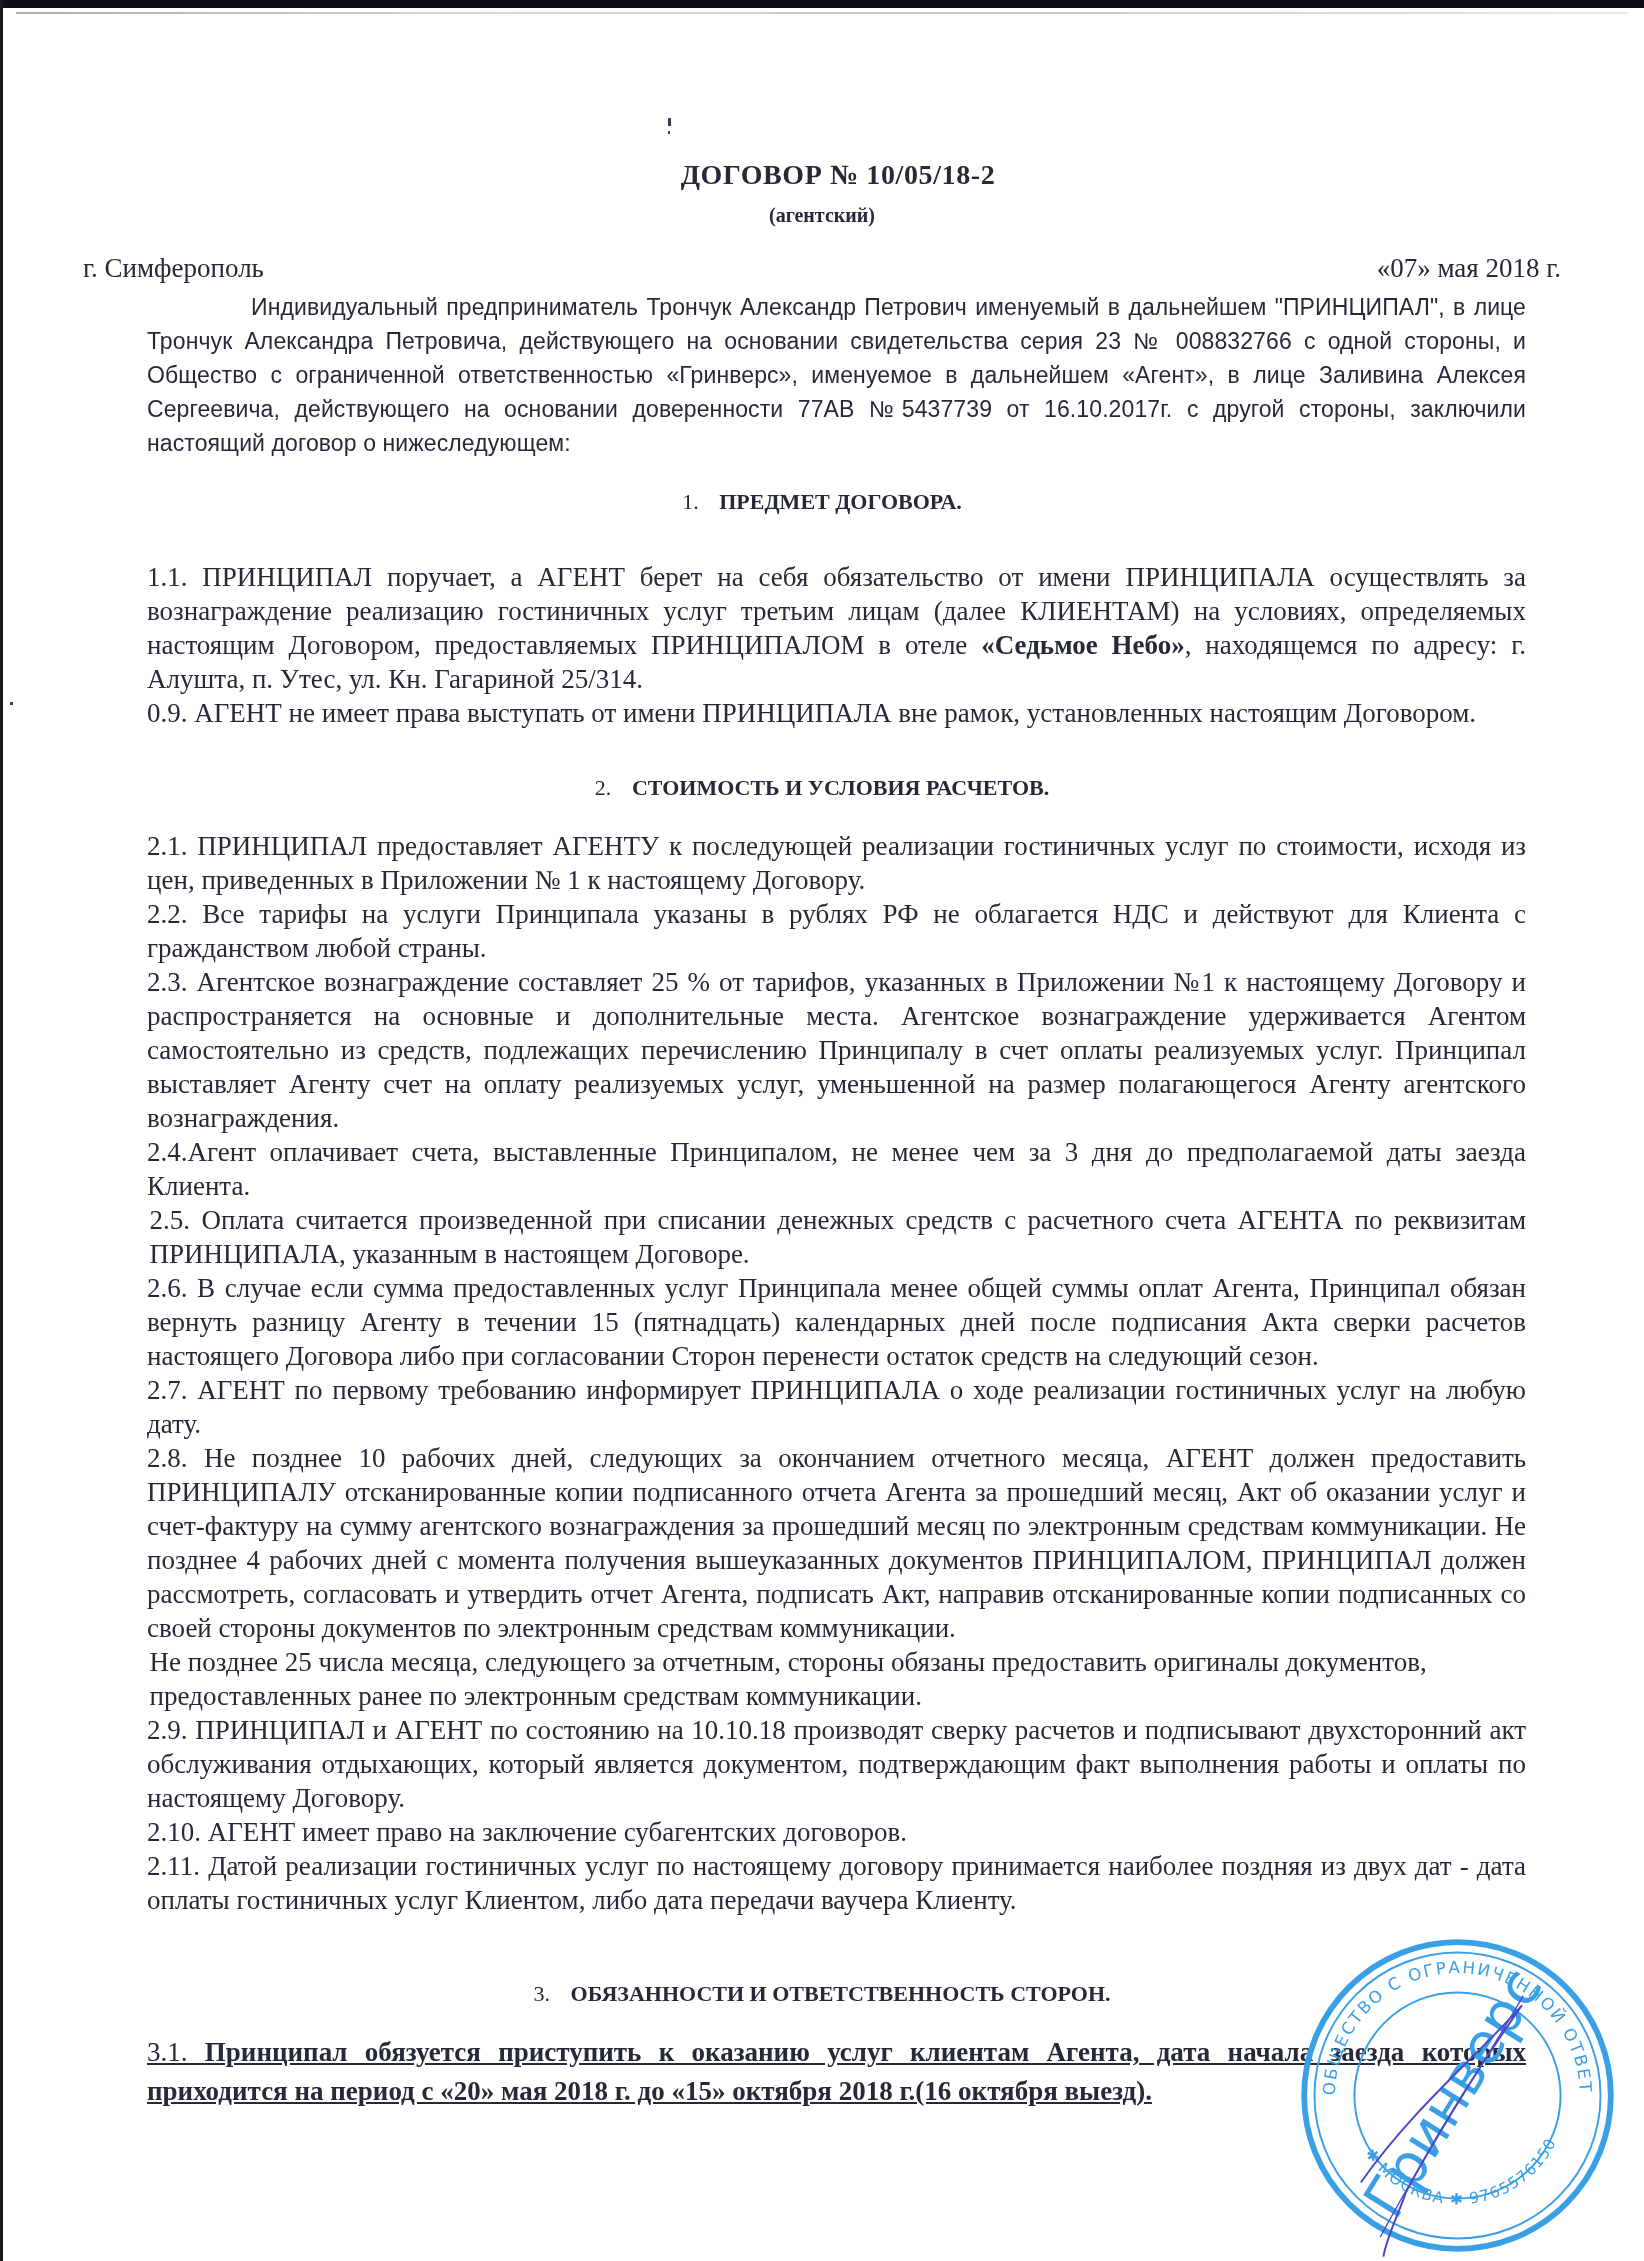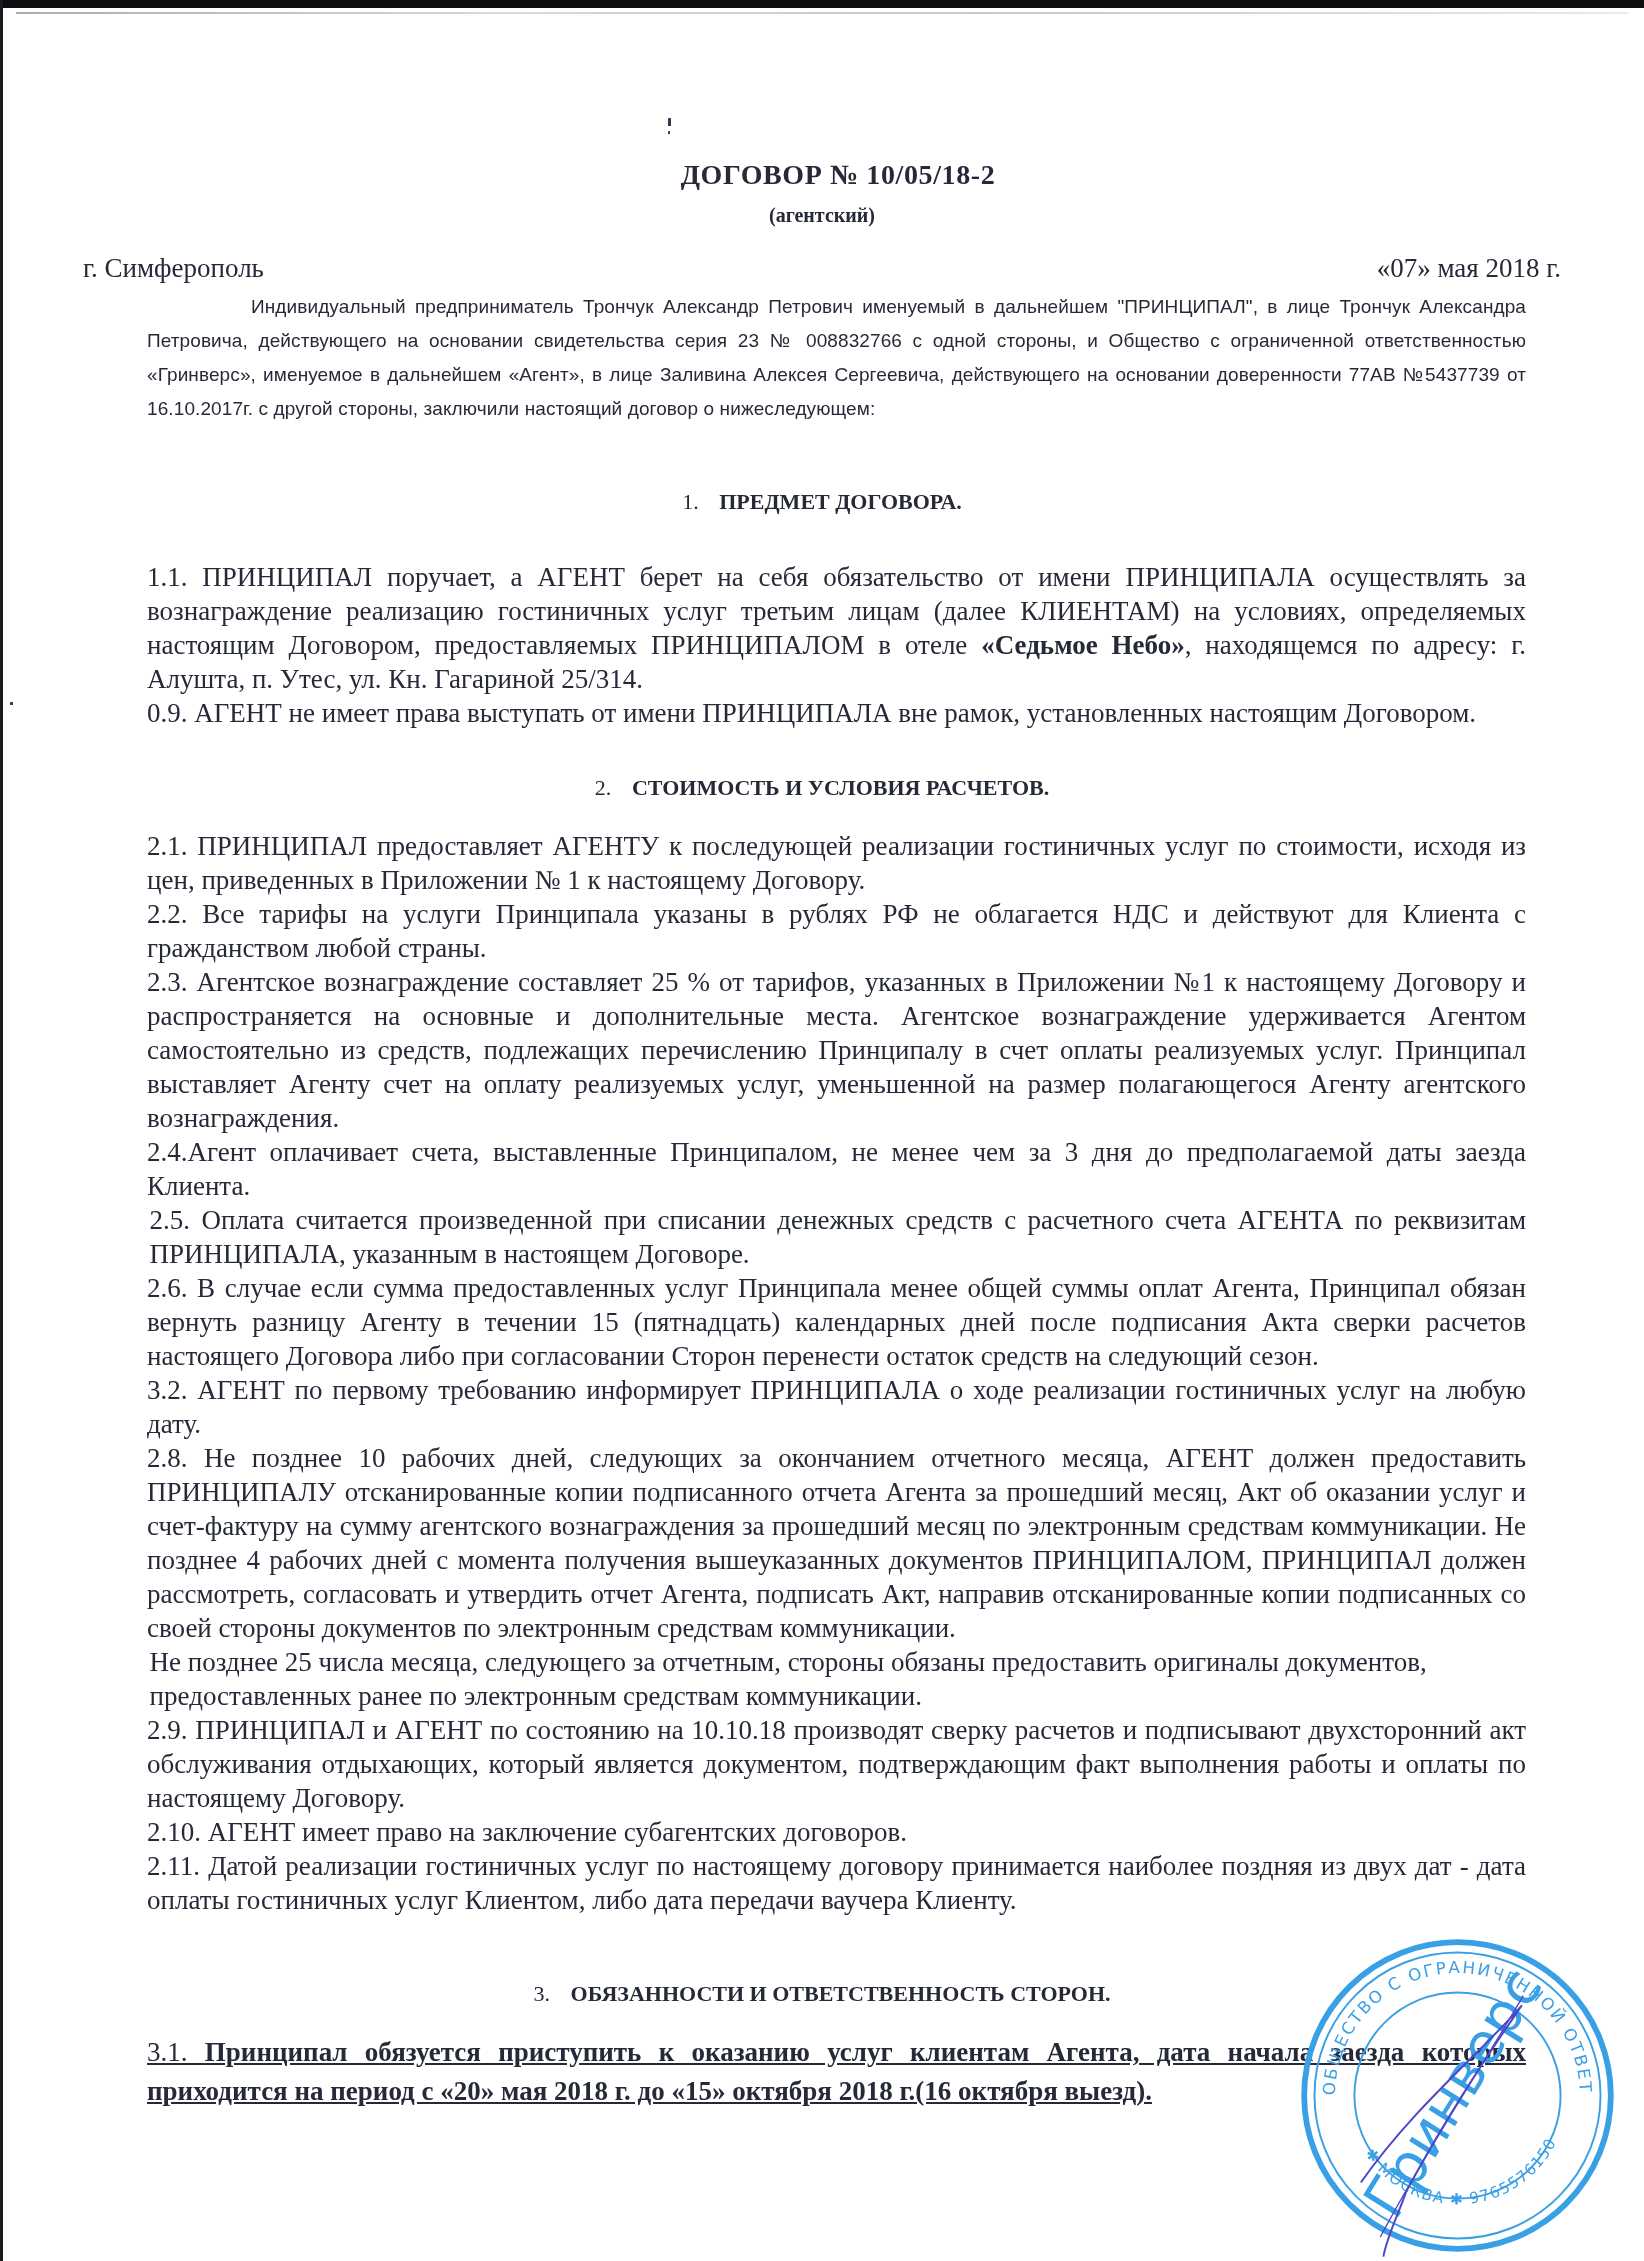--- a/index.html
+++ b/index.html
@@ -15,21 +15,21 @@
 
   .page { position: absolute; left: 0; top: 0; width: 1644px; height: 2261px; }
   .title { position: absolute; left: 16px; width: 1644px; text-align: center; font-weight: bold; font-size: 28px; top: 159px; letter-spacing: 0.6px; }
   .subtitle { position: absolute; left: 0; width: 1644px; text-align: center; font-weight: bold; font-size: 20px; top: 204px; }
   .city { position: absolute; left: 83px; top: 253px; font-size: 27px; }
   .date { position: absolute; right: 83px; top: 253px; font-size: 27px; }
 
   .block { position: absolute; left: 147px; width: 1379px; font-size: 27px; line-height: 34px; text-align: justify; }
   .block p { margin: 0; }
   .intro { top: 290px; }
-  .intro p { text-indent: 104px; font-family: "Liberation Sans", "DejaVu Sans", sans-serif; font-size: 19px; letter-spacing: 0.1px; }
+  .intro p { text-indent: 104px; font-family: "Liberation Sans", "DejaVu Sans", sans-serif; font-size: 23px; letter-spacing: 0.1px; }
 
   .heading { position: absolute; left: 0; width: 1644px; text-align: center; font-size: 22px; font-weight: bold; }
   .heading .num { font-weight: normal; margin-right: 20.6px; }
 
   .s1 { top: 560px; }
   .s2 { top: 829px; }
   .s3 { top: 2033px; }
   .s3 p b { font-weight: bold; }
   .indent-small { padding-left: 2.6px; }
   b { font-weight: bold; }
@@ -68,21 +68,21 @@
   <div class="heading" style="top:775px;">
     <span class="num">2.</span><span>СТОИМОСТЬ  И  УСЛОВИЯ РАСЧЕТОВ.</span>
   </div>
   <div class="block s2">
     <p>2.1. ПРИНЦИПАЛ предоставляет АГЕНТУ к последующей реализации гостиничных услуг по стоимости, исходя из цен, приведенных в Приложении № 1 к настоящему Договору.</p>
     <p>2.2. Все тарифы на услуги Принципала    указаны в рублях РФ не облагается НДС и действуют для Клиента с гражданством любой страны.</p>
     <p>2.3. Агентское вознаграждение составляет 25 % от тарифов, указанных в Приложении №1 к настоящему Договору и распространяется на основные и дополнительные места. Агентское вознаграждение удерживается Агентом самостоятельно из средств, подлежащих перечислению Принципалу в счет оплаты реализуемых услуг. Принципал выставляет Агенту счет на оплату реализуемых услуг, уменьшенной на размер полагающегося Агенту агентского вознаграждения.</p>
     <p>2.4.Агент оплачивает счета, выставленные Принципалом, не менее чем за 3 дня до предполагаемой даты заезда Клиента.</p>
     <p class="indent-small">2.5. Оплата считается произведенной при списании денежных средств с расчетного счета АГЕНТА по реквизитам      ПРИНЦИПАЛА, указанным в настоящем Договоре.</p>
     <p>2.6. В случае если сумма предоставленных услуг Принципала менее общей суммы оплат Агента, Принципал обязан вернуть разницу Агенту в течении 15 (пятнадцать) календарных дней после подписания Акта сверки расчетов настоящего Договора либо при согласовании Сторон перенести остаток средств на следующий сезон.</p>
-    <p>3.2. АГЕНТ по первому требованию информирует ПРИНЦИПАЛА о ходе реализации гостиничных услуг на любую дату.</p>
+    <p>2.7. АГЕНТ по первому требованию информирует ПРИНЦИПАЛА о ходе реализации гостиничных услуг на любую дату.</p>
     <p>2.8. Не позднее  10 рабочих дней, следующих за окончанием отчетного месяца, АГЕНТ должен предоставить ПРИНЦИПАЛУ отсканированные копии  подписанного отчета Агента за прошедший месяц,  Акт об оказании услуг и счет-фактуру на сумму агентского вознаграждения за прошедший месяц по   электронным средствам коммуникации. Не позднее 4 рабочих дней с момента получения вышеуказанных документов ПРИНЦИПАЛОМ, ПРИНЦИПАЛ должен рассмотреть, согласовать  и утвердить отчет Агента, подписать Акт, направив  отсканированные копии подписанных со своей стороны документов  по  электронным средствам коммуникации.</p>
     <p class="indent-small" style="text-align:left;">Не позднее 25 числа месяца, следующего за отчетным, стороны обязаны предоставить оригиналы документов, предоставленных ранее по электронным средствам коммуникации.</p>
     <p>2.9. ПРИНЦИПАЛ и АГЕНТ по состоянию на 10.10.18 производят сверку расчетов и подписывают двухсторонний акт обслуживания отдыхающих, который является документом, подтверждающим факт выполнения работы и оплаты по настоящему Договору.</p>
     <p>2.10. АГЕНТ имеет право на заключение субагентских договоров.</p>
     <p>2.11. Датой реализации гостиничных услуг по настоящему договору принимается наиболее поздняя из двух дат  - дата оплаты гостиничных услуг Клиентом, либо дата передачи ваучера Клиенту.</p>
   </div>
 
   <div class="heading" style="top:1981px;">
     <span class="num">3.</span><span>ОБЯЗАННОСТИ И ОТВЕТСТВЕННОСТЬ СТОРОН.</span>
   </div>

